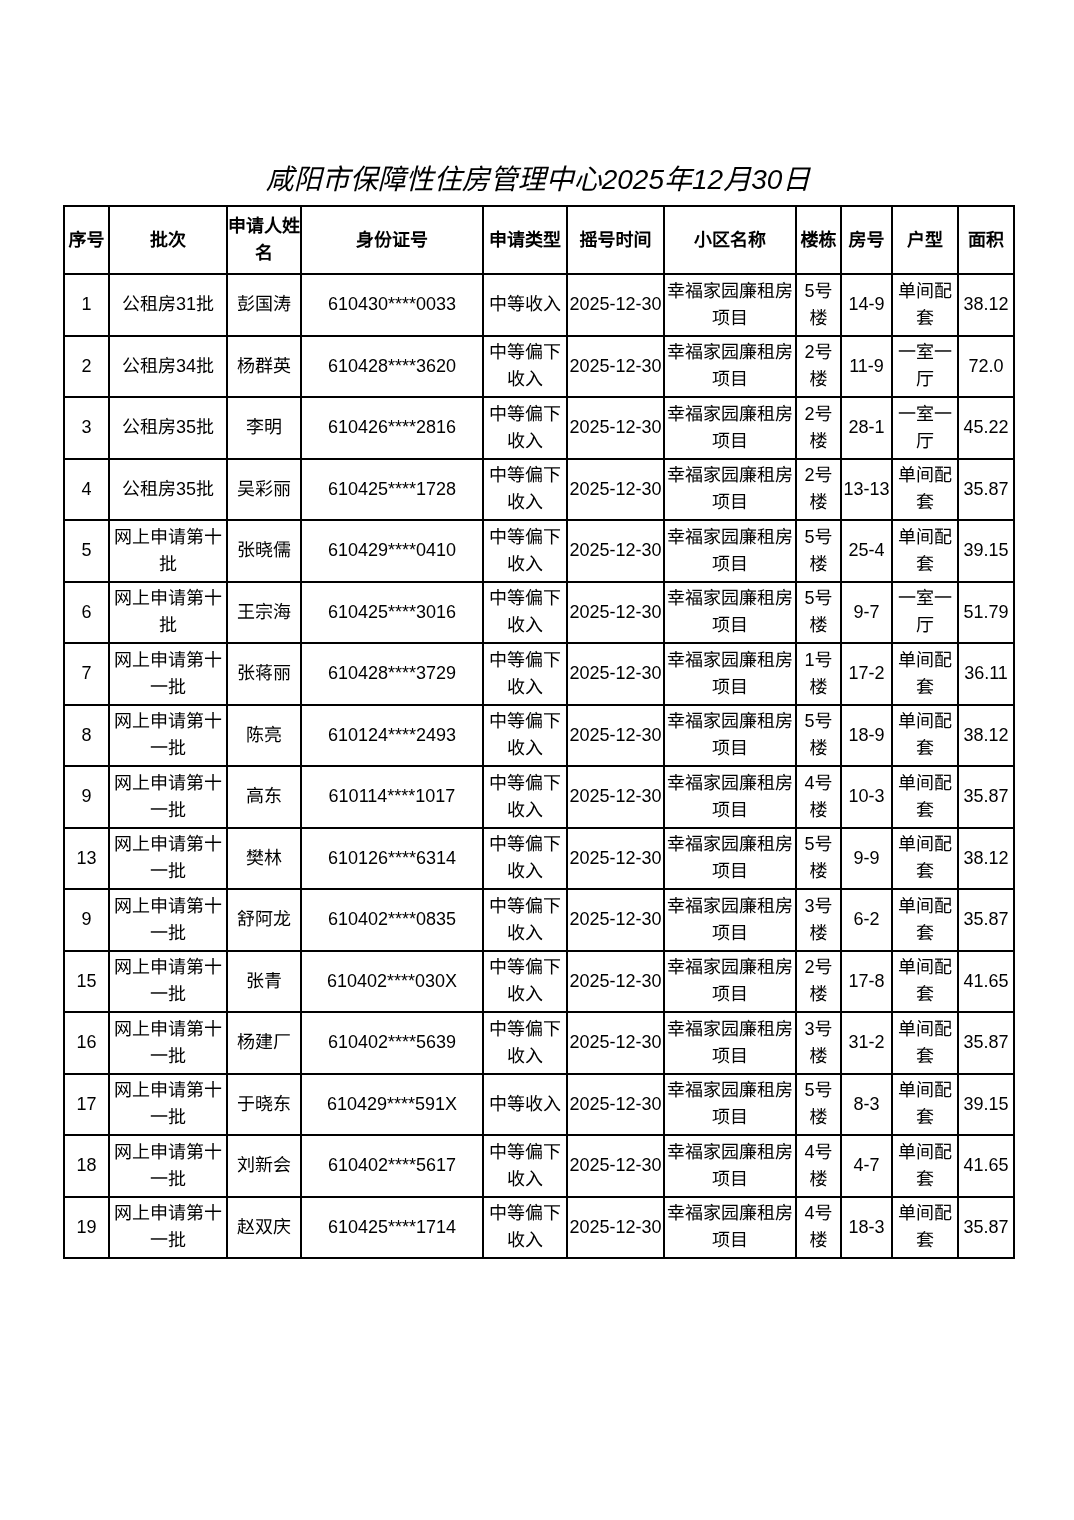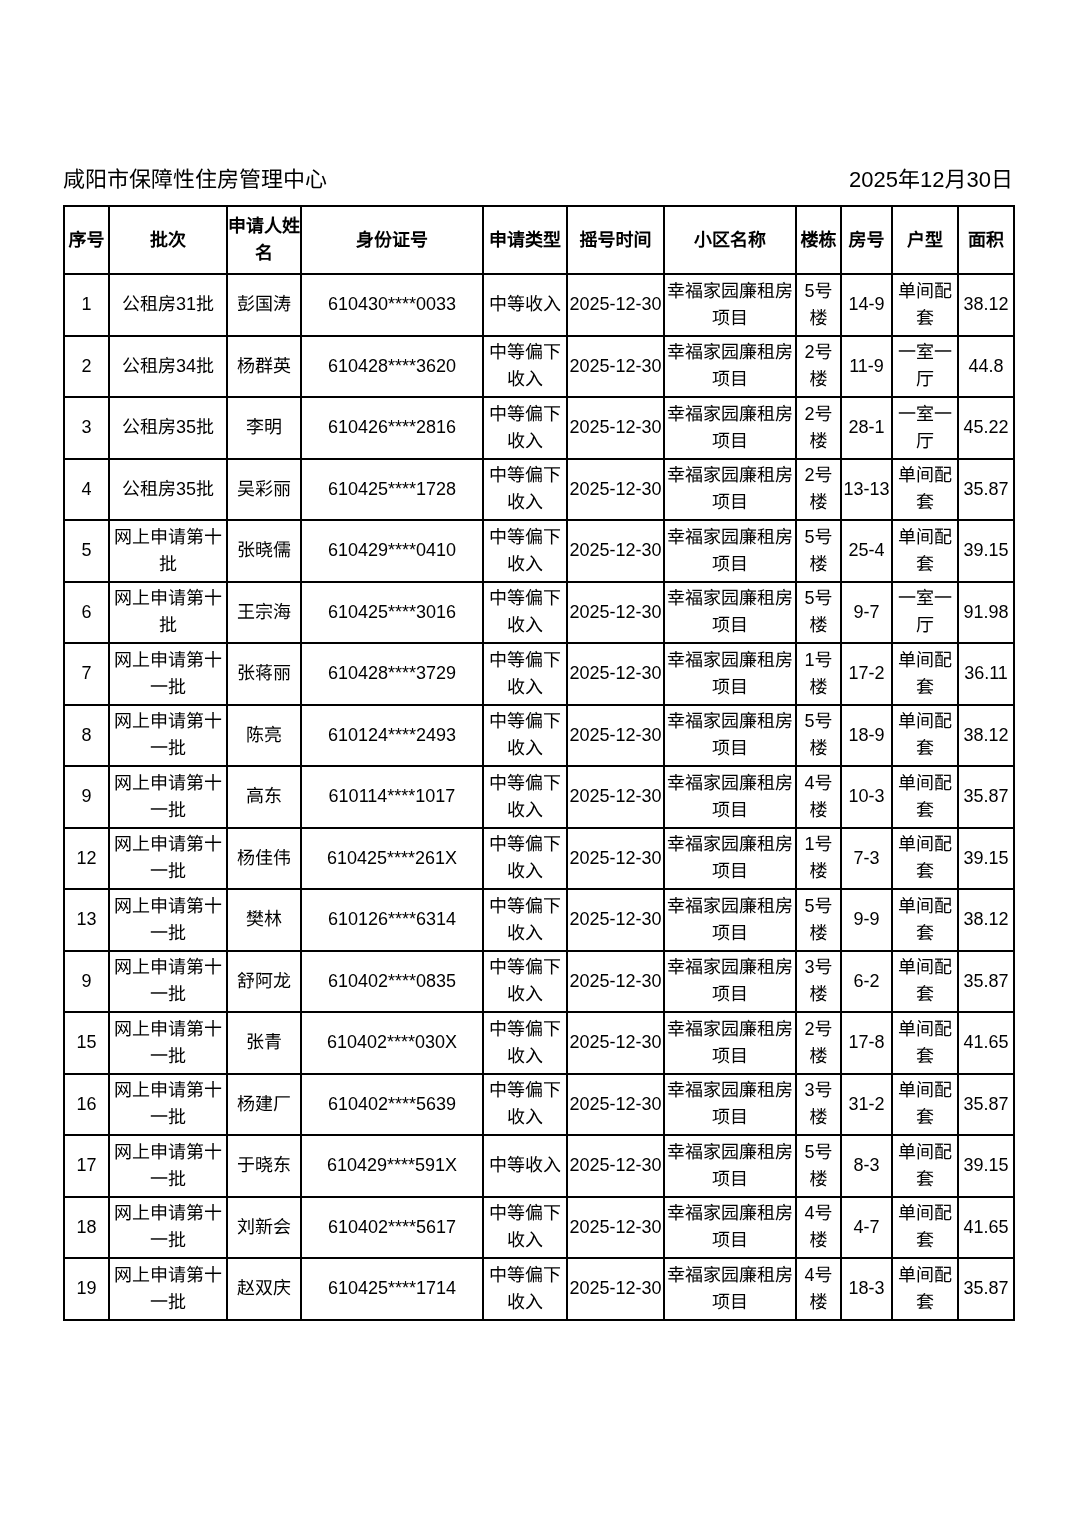--- a/index.html
+++ b/index.html
@@ -15,25 +15,26 @@
     font-family: "Liberation Sans", "DejaVu Sans", sans-serif;
     color: #000000;
     overflow: hidden;
   }
   .doc-header {
     position: absolute;
     left: 63px;
     top: 166px;
     width: 950px;
     display: flex;
-    justify-content: space-between;
+    justify-content: center;
     align-items: baseline;
-    font-size: 22px;
+    font-size: 28px;
     line-height: 28px;
     white-space: nowrap;
+    font-style: italic;
   }
   table.allocation-table {
     position: absolute;
     left: 63px;
     top: 205px;
     width: 950px;
     border-collapse: collapse;
     table-layout: fixed;
     font-size: 18px;
     line-height: 27px;
@@ -122,21 +123,21 @@
           <td>2</td>
           <td>公租房34批</td>
           <td>杨群英</td>
           <td>610428****3620</td>
           <td>中等偏下收入</td>
           <td>2025-12-30</td>
           <td>幸福家园廉租房项目</td>
           <td>2号楼</td>
           <td>11-9</td>
           <td>一室一厅</td>
-          <td>44.8</td>
+          <td>72.0</td>
         </tr>
         <tr>
           <td>3</td>
           <td>公租房35批</td>
           <td>李明</td>
           <td>610426****2816</td>
           <td>中等偏下收入</td>
           <td>2025-12-30</td>
           <td>幸福家园廉租房项目</td>
           <td>2号楼</td>
@@ -174,21 +175,21 @@
           <td>6</td>
           <td>网上申请第十批</td>
           <td>王宗海</td>
           <td>610425****3016</td>
           <td>中等偏下收入</td>
           <td>2025-12-30</td>
           <td>幸福家园廉租房项目</td>
           <td>5号楼</td>
           <td>9-7</td>
           <td>一室一厅</td>
-          <td>91.98</td>
+          <td>51.79</td>
         </tr>
         <tr>
           <td>7</td>
           <td>网上申请第十一批</td>
           <td>张蒋丽</td>
           <td>610428****3729</td>
           <td>中等偏下收入</td>
           <td>2025-12-30</td>
           <td>幸福家园廉租房项目</td>
           <td>1号楼</td>
@@ -214,33 +215,20 @@
           <td>网上申请第十一批</td>
           <td>高东</td>
           <td>610114****1017</td>
           <td>中等偏下收入</td>
           <td>2025-12-30</td>
           <td>幸福家园廉租房项目</td>
           <td>4号楼</td>
           <td>10-3</td>
           <td>单间配套</td>
           <td>35.87</td>
-        </tr>
-        <tr>
-          <td>12</td>
-          <td>网上申请第十一批</td>
-          <td>杨佳伟</td>
-          <td>610425****261X</td>
-          <td>中等偏下收入</td>
-          <td>2025-12-30</td>
-          <td>幸福家园廉租房项目</td>
-          <td>1号楼</td>
-          <td>7-3</td>
-          <td>单间配套</td>
-          <td>39.15</td>
         </tr>
         <tr>
           <td>13</td>
           <td>网上申请第十一批</td>
           <td>樊林</td>
           <td>610126****6314</td>
           <td>中等偏下收入</td>
           <td>2025-12-30</td>
           <td>幸福家园廉租房项目</td>
           <td>5号楼</td>

